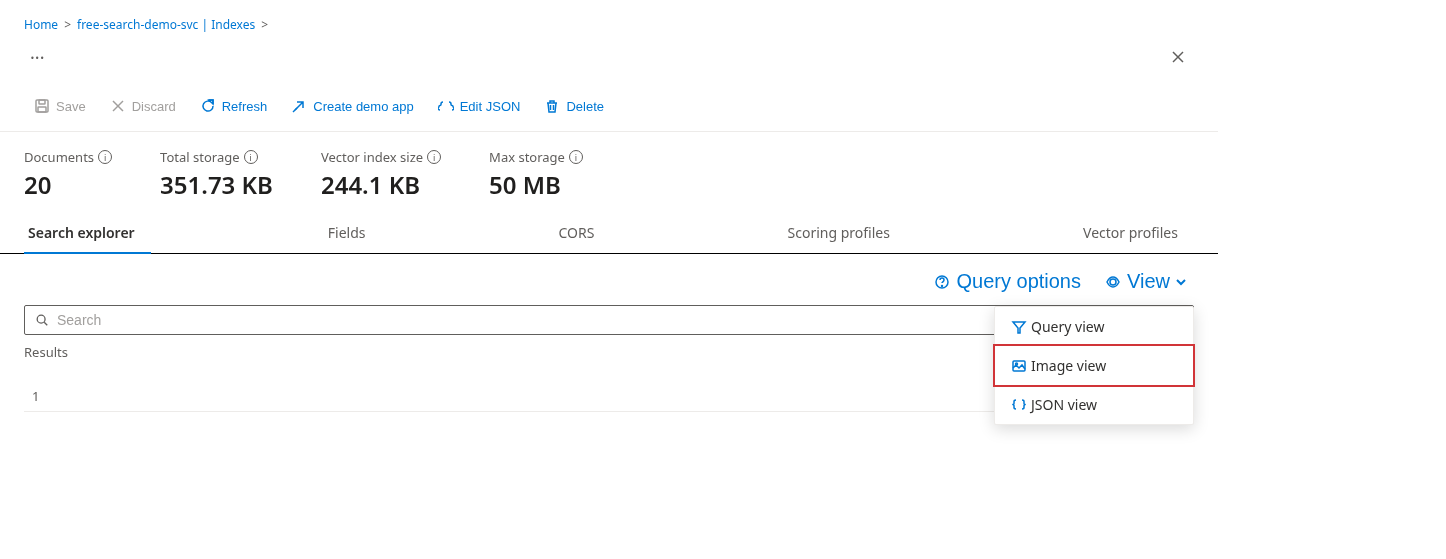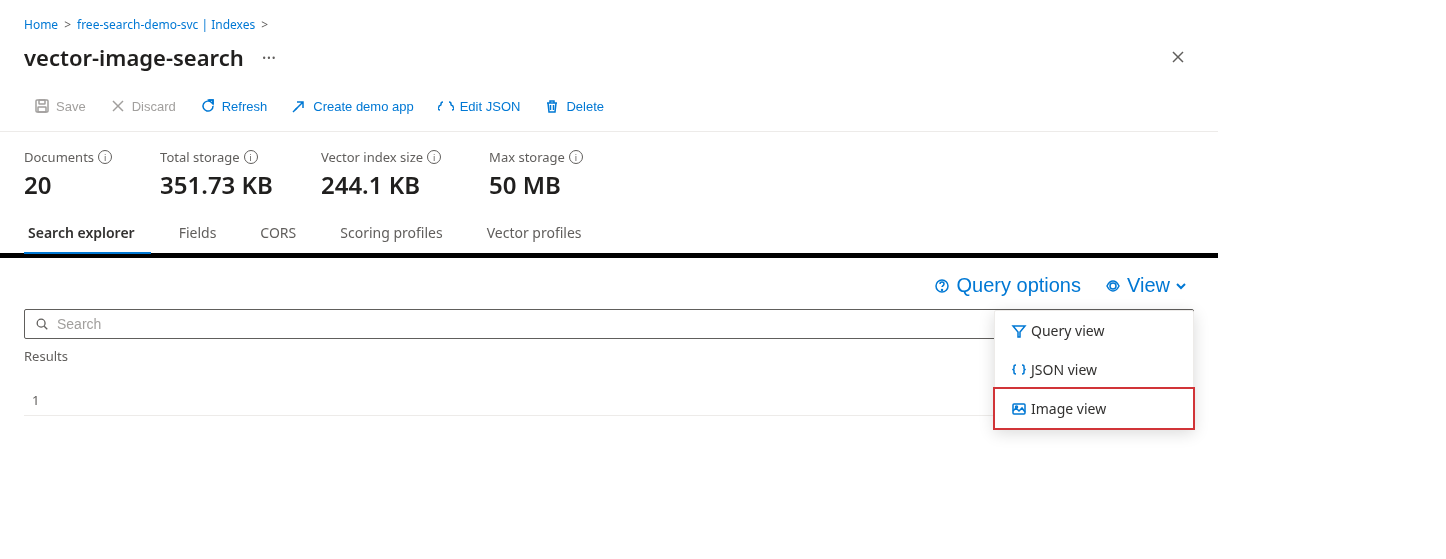--- a/index.html
+++ b/index.html
@@ -123,23 +123,24 @@
       justify-content: center;
       font-size: 9px;
       color: #605e5c;
       cursor: pointer;
       flex-shrink: 0;
     }
     
     .tabs {
       display: flex;
       align-items: center;
-      gap: 12px;
+      gap: 0;
       padding: 0 24px;
-      border-bottom: 5px solid #000000;
+      border-bottom: 1px solid #000000;
+      justify-content: space-between;
     }
     .tab {
       padding: 10px 16px;
       font-size: 14px;
       cursor: pointer;
       color: #605e5c;
       border-bottom: 2px solid transparent;
       margin-bottom: -1px;
     }
     .tab:first-child { padding-left: 4px; }
@@ -268,21 +269,20 @@
 
   <div class="breadcrumb">
     <a>Home</a>
     <span class="breadcrumb-sep">&gt;</span>
     <a>free-search-demo-svc | Indexes</a>
     <span class="breadcrumb-sep">&gt;</span>
   </div>
 
   <div class="title-bar">
     <div class="title-left">
-      <span class="page-title">vector-image-search</span>
       <span class="ellipsis-btn">···</span>
     </div>
     <div class="close-btn">
       <svg class="icon-svg" viewBox="0 0 16 16">
         <line x1="3" y1="3" x2="13" y2="13"></line>
         <line x1="13" y1="3" x2="3" y2="13"></line>
       </svg>
     </div>
   </div>
 
@@ -419,35 +419,35 @@
 
     <div class="dropdown-menu">
       <div class="dropdown-item">
         <div class="dropdown-icon">
           <svg style="width:16px;height:16px;stroke:#0078d4;fill:none;stroke-width:1.5;" viewBox="0 0 16 16">
             <polygon points="2,3 14,3 9,9 9,14 7,14 7,9"></polygon>
           </svg>
         </div>
         <span>Query view</span>
       </div>
-      <div class="dropdown-item">
-        <div class="dropdown-icon">
-          <svg style="width:16px;height:16px;stroke:#0078d4;fill:none;stroke-width:1.5;" viewBox="0 0 16 16">
-            <path d="M5 3c-1 0-2 .5-2 1.5v2c0 .6-.4 1-1 1s1 .4 1 1v2c0 1 1 1.5 2 1.5"></path>
-            <path d="M11 3c1 0 2 .5 2 1.5v2c0 .6.4 1 1 1s-1 .4-1 1v2c0 1-1 1.5-2 1.5"></path>
-          </svg>
-        </div>
-        <span>JSON view</span>
-      </div>
       <div class="dropdown-item highlighted">
         <div class="dropdown-icon">
           <svg style="width:16px;height:16px;stroke:#0078d4;fill:none;stroke-width:1.5;" viewBox="0 0 16 16">
             <rect x="2" y="3" width="12" height="10" rx="1"></rect>
             <polyline points="2,10 5,7 8,10 11,7 14,11"></polyline>
             <circle cx="5.5" cy="6" r="1"></circle>
           </svg>
         </div>
         <span>Image view</span>
       </div>
+      <div class="dropdown-item">
+        <div class="dropdown-icon">
+          <svg style="width:16px;height:16px;stroke:#0078d4;fill:none;stroke-width:1.5;" viewBox="0 0 16 16">
+            <path d="M5 3c-1 0-2 .5-2 1.5v2c0 .6-.4 1-1 1s1 .4 1 1v2c0 1 1 1.5 2 1.5"></path>
+            <path d="M11 3c1 0 2 .5 2 1.5v2c0 .6.4 1 1 1s-1 .4-1 1v2c0 1-1 1.5-2 1.5"></path>
+          </svg>
+        </div>
+        <span>JSON view</span>
+      </div>
     </div>
   </div>
 
 </div>
 
 </body></html>

